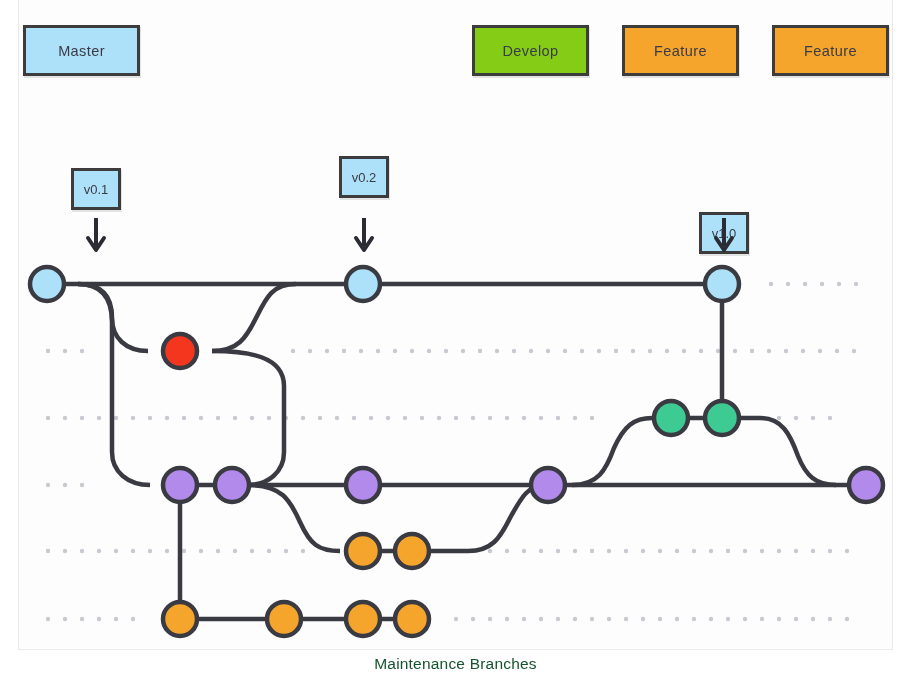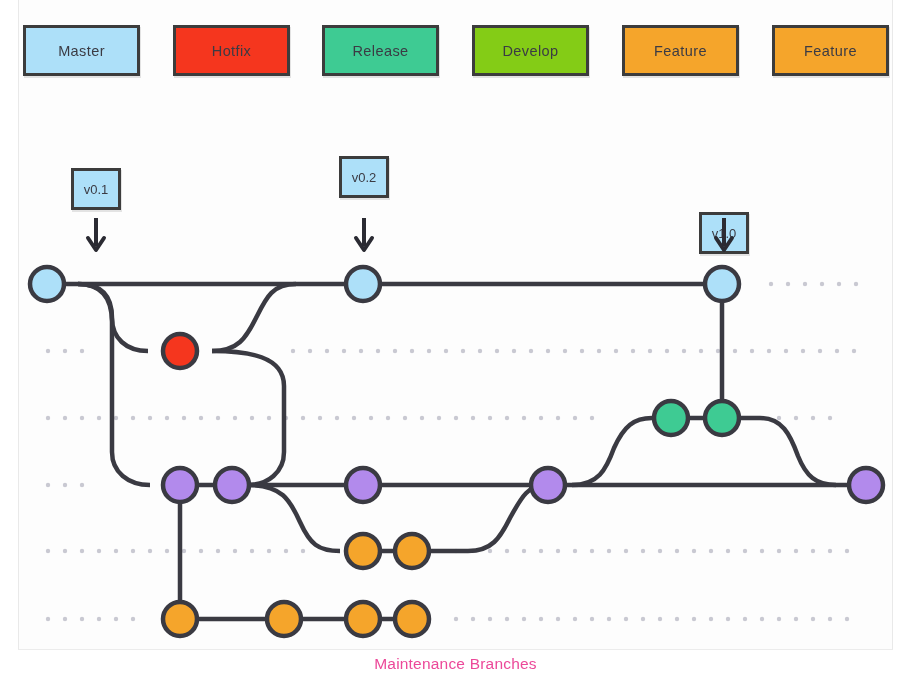--- a/index.html
+++ b/index.html
@@ -82,40 +82,34 @@
     box-shadow: 1px 2px 0 rgba(0,0,0,0.10);
   }
   
   .caption {
     position: absolute;
     left: 0;
     top: 655px;
     width: 911px;
     text-align: center;
     font-size: 15.5px;
-    color: #ec4899;
+    color: #14532d;
     letter-spacing: 0.2px;
   }
 </style>
 </head>
 <body>
 
 <div id="root">
 
   <div class="panel"></div>
 
   <div class="legend" style="left:18px;">
     <div class="legend-item" style="left:5px;  background:#ade0f9;">
         <span>Master</span>
-      </div>
-    <div class="legend-item" style="left:155px;background:#f5361e;">
-        <span>Hotfix</span>
-      </div>
-    <div class="legend-item" style="left:304px;background:#3ecb93;">
-        <span>Release</span>
       </div>
     <div class="legend-item" style="left:454px;background:#84cc16;">
         <span>Develop</span>
       </div>
     <div class="legend-item" style="left:604px;background:#f5a52b;">
         <span>Feature</span>
       </div>
     <div class="legend-item" style="left:754px;background:#f5a52b;">
         <span>Feature</span>
       </div>

